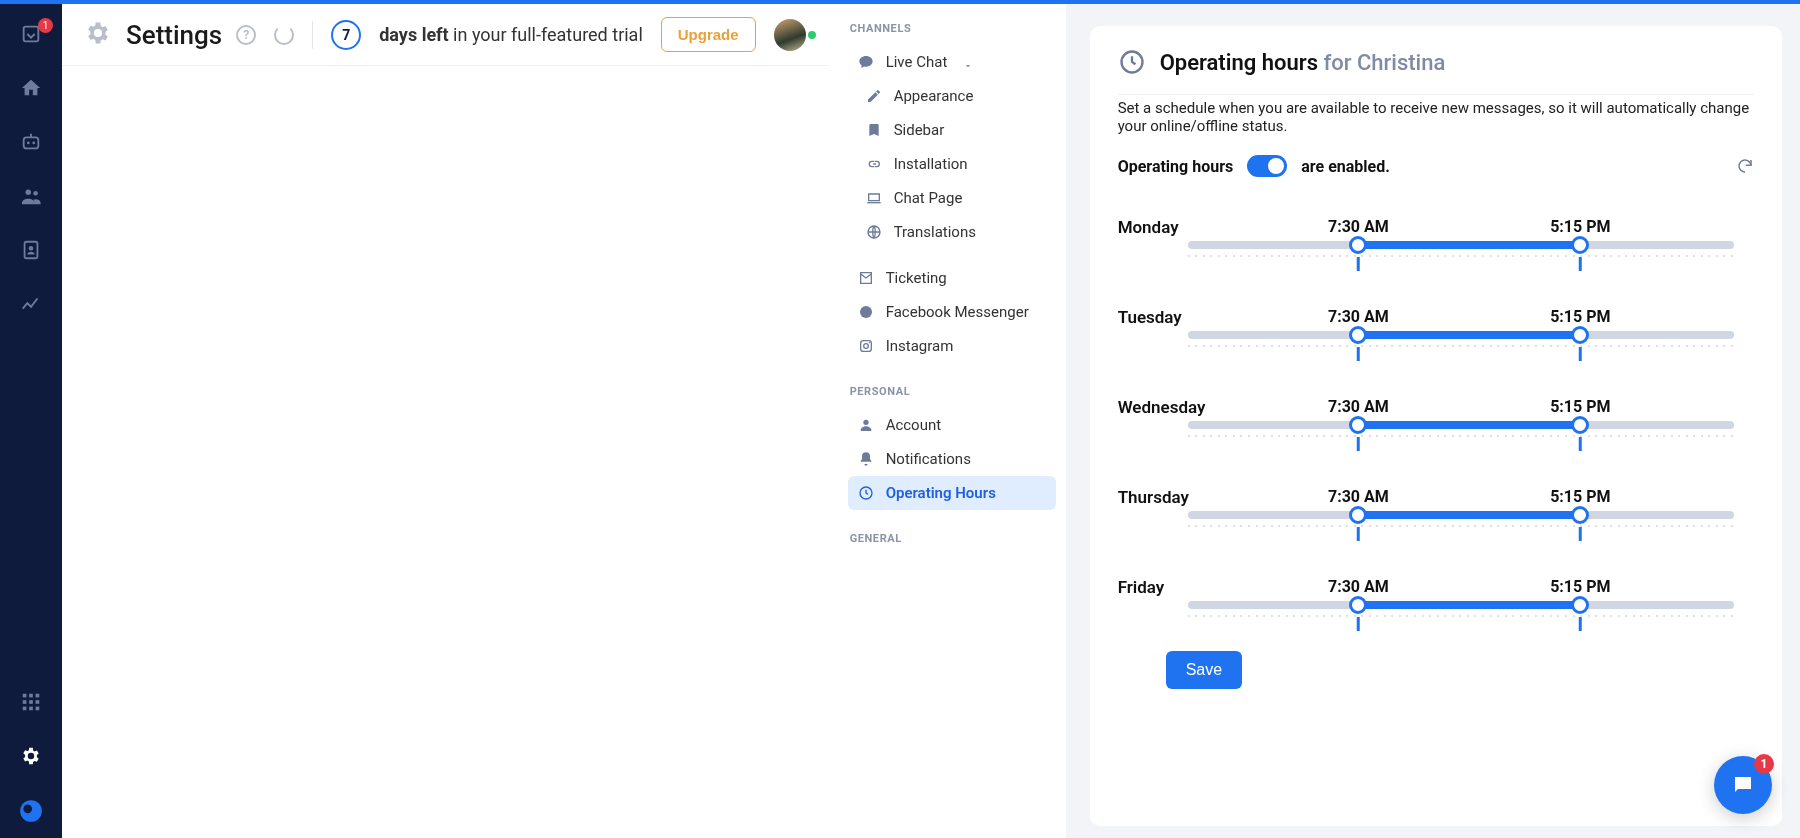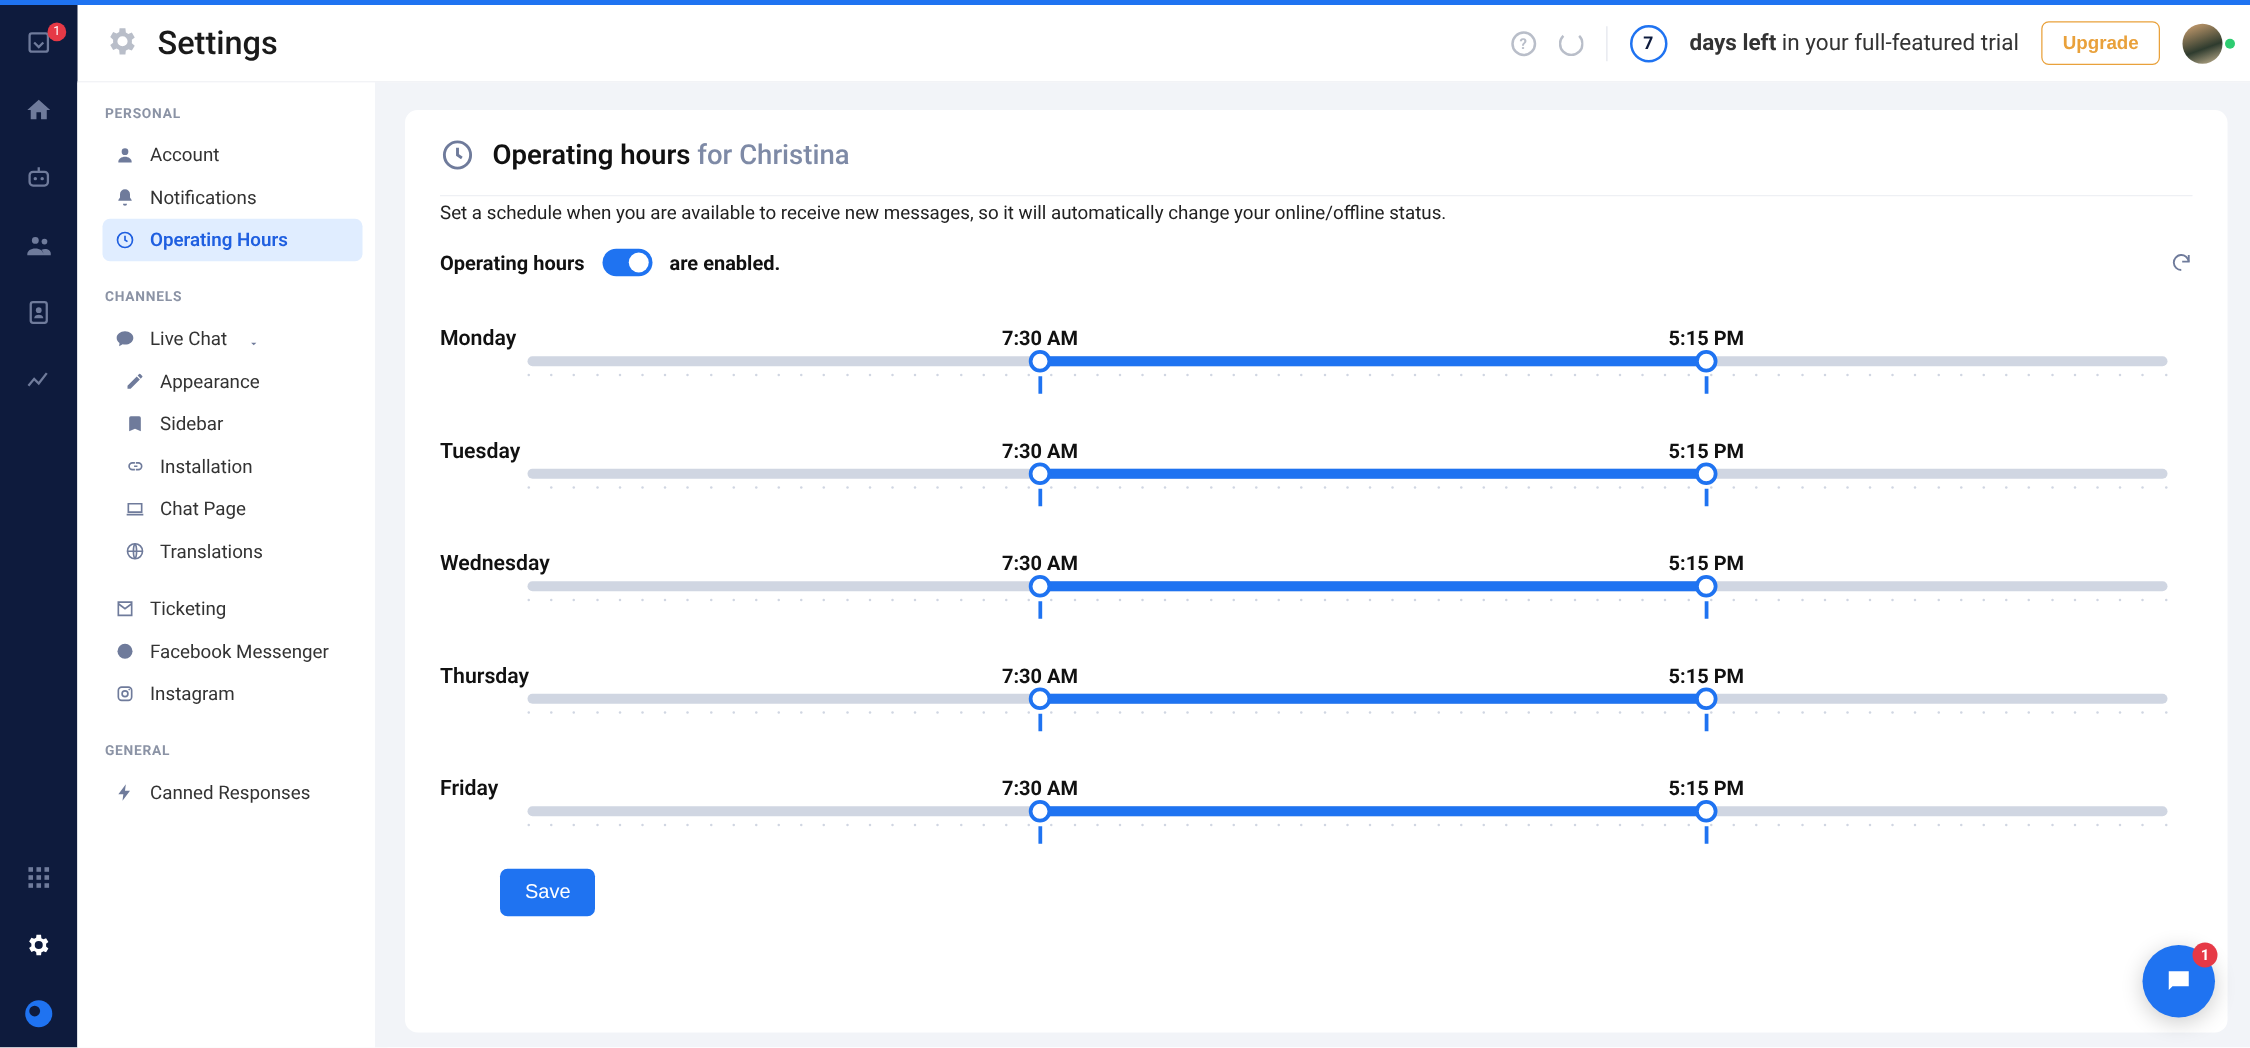--- a/index.html
+++ b/index.html
@@ -26,21 +26,21 @@
   .rail .rico { width: 24px; height: 24px; color: #6f7b9b; display:flex; align-items:center; justify-content:center; position:relative; }
   .rail .rico svg { width: 22px; height: 22px; fill: currentColor; }
   .rail .rico.active { color: #fff; }
   .rail .spacer { flex: 1; }
   .rail .badge-r { position:absolute; top:-4px; right:-10px; background:#e63946; color:#fff; font-size:10px; width:15px; height:15px; border-radius:8px; display:flex; align-items:center; justify-content:center; }
   .rail .apps { color:#6f7b9b; }
   .rail .logo { width:26px; height:26px; margin-bottom:14px; }
   .rail .logo svg { width:100%; height:100%; }
 
   
-  .main { flex:1; display:flex; flex-direction:column; min-width:0; }
+  .main { flex:1; display:flex; flex-direction:row; min-width:0; }
   .header {
     height: 62px;
     display:flex;
     align-items:center;
     padding: 0 22px;
     border-bottom: 1px solid #eef0f4;
     gap: 14px;
   }
   .header .gear { color:#b9bec9; }
   .header h1 { font-size: 26px; font-weight: 500; color:#1a1a1a; }
@@ -250,50 +250,20 @@
         <div class="trial-badge">7</div>
         <div class="trial-text"><b>days left</b><span> in your full-featured trial</span></div>
         <button class="upgrade-btn">Upgrade</button>
         <div class="avatar"></div>
       </div>
     </div>
 
     <div class="body">
 
       <div class="sidebar">
-        <div class="sb-section">
-          <div class="sb-group">PERSONAL</div>
-          <div class="sb-item">
-            <span class="sico">
-                <svg viewBox="0 0 24 24">
-                  <circle cx="12" cy="8" r="4"></circle>
-                  <path d="M4 20c0-3.3 3.6-6 8-6s8 2.7 8 6v1H4v-1z"></path>
-                </svg>
-              </span>
-            <span>Account</span>
-          </div>
-          <div class="sb-item">
-            <span class="sico">
-                <svg viewBox="0 0 24 24">
-                  <path d="M12 2a6 6 0 0 0-6 6v4l-2 3v1h16v-1l-2-3V8a6 6 0 0 0-6-6zm0 20a2.5 2.5 0 0 0 2.5-2.5h-5A2.5 2.5 0 0 0 12 22z"></path>
-                </svg>
-              </span>
-            <span>Notifications</span>
-          </div>
-          <div class="sb-item active">
-            <span class="sico">
-                <svg viewBox="0 0 24 24">
-                  <circle cx="12" cy="12" r="9" fill="none" stroke="currentColor" stroke-width="2"></circle>
-                  <path d="M12 7v5l3 2" fill="none" stroke="currentColor" stroke-width="2"></path>
-                </svg>
-              </span>
-            <span>Operating Hours</span>
-          </div>
-        </div>
-
         <div class="sb-section">
           <div class="sb-group">CHANNELS</div>
           <div class="sb-item">
             <span class="sico">
                 <svg viewBox="0 0 24 24">
                   <path d="M12 3C6.5 3 2 6.6 2 11c0 2.4 1.3 4.5 3.4 6L5 21l4.2-2.3c.9.2 1.8.3 2.8.3 5.5 0 10-3.6 10-8s-4.5-8-10-8z"></path>
                 </svg>
               </span>
             <span>Live Chat</span>
             <span class="chev"><svg viewBox="0 0 24 24" fill="currentColor">
@@ -368,29 +338,51 @@
                   <rect x="4" y="4" width="16" height="16" rx="4" fill="none" stroke="currentColor" stroke-width="2"></rect>
                   <circle cx="12" cy="12" r="3.5" fill="none" stroke="currentColor" stroke-width="2"></circle>
                   <circle cx="17" cy="7" r="1"></circle>
                 </svg>
               </span>
             <span>Instagram</span>
           </div>
         </div>
 
         <div class="sb-section">
-          <div class="sb-group">GENERAL</div>
+          <div class="sb-group">PERSONAL</div>
           <div class="sb-item">
             <span class="sico">
                 <svg viewBox="0 0 24 24">
-                  <path d="M13 2 4 14h6l-1 8 9-12h-6l1-8z"></path>
+                  <circle cx="12" cy="8" r="4"></circle>
+                  <path d="M4 20c0-3.3 3.6-6 8-6s8 2.7 8 6v1H4v-1z"></path>
                 </svg>
               </span>
-            <span>Canned Responses</span>
-          </div>
+            <span>Account</span>
+          </div>
+          <div class="sb-item">
+            <span class="sico">
+                <svg viewBox="0 0 24 24">
+                  <path d="M12 2a6 6 0 0 0-6 6v4l-2 3v1h16v-1l-2-3V8a6 6 0 0 0-6-6zm0 20a2.5 2.5 0 0 0 2.5-2.5h-5A2.5 2.5 0 0 0 12 22z"></path>
+                </svg>
+              </span>
+            <span>Notifications</span>
+          </div>
+          <div class="sb-item active">
+            <span class="sico">
+                <svg viewBox="0 0 24 24">
+                  <circle cx="12" cy="12" r="9" fill="none" stroke="currentColor" stroke-width="2"></circle>
+                  <path d="M12 7v5l3 2" fill="none" stroke="currentColor" stroke-width="2"></path>
+                </svg>
+              </span>
+            <span>Operating Hours</span>
+          </div>
+        </div>
+
+        <div class="sb-section">
+          <div class="sb-group">GENERAL</div>
         </div>
       </div>
       <div class="scroll-gap"></div>
 
       <div class="content-wrap">
         <div class="panel">
           <div class="panel-head">
             <span class="picon">
               <svg viewBox="0 0 24 24" fill="none" stroke="currentColor" stroke-width="2">
                   <circle cx="12" cy="12" r="9"></circle>

